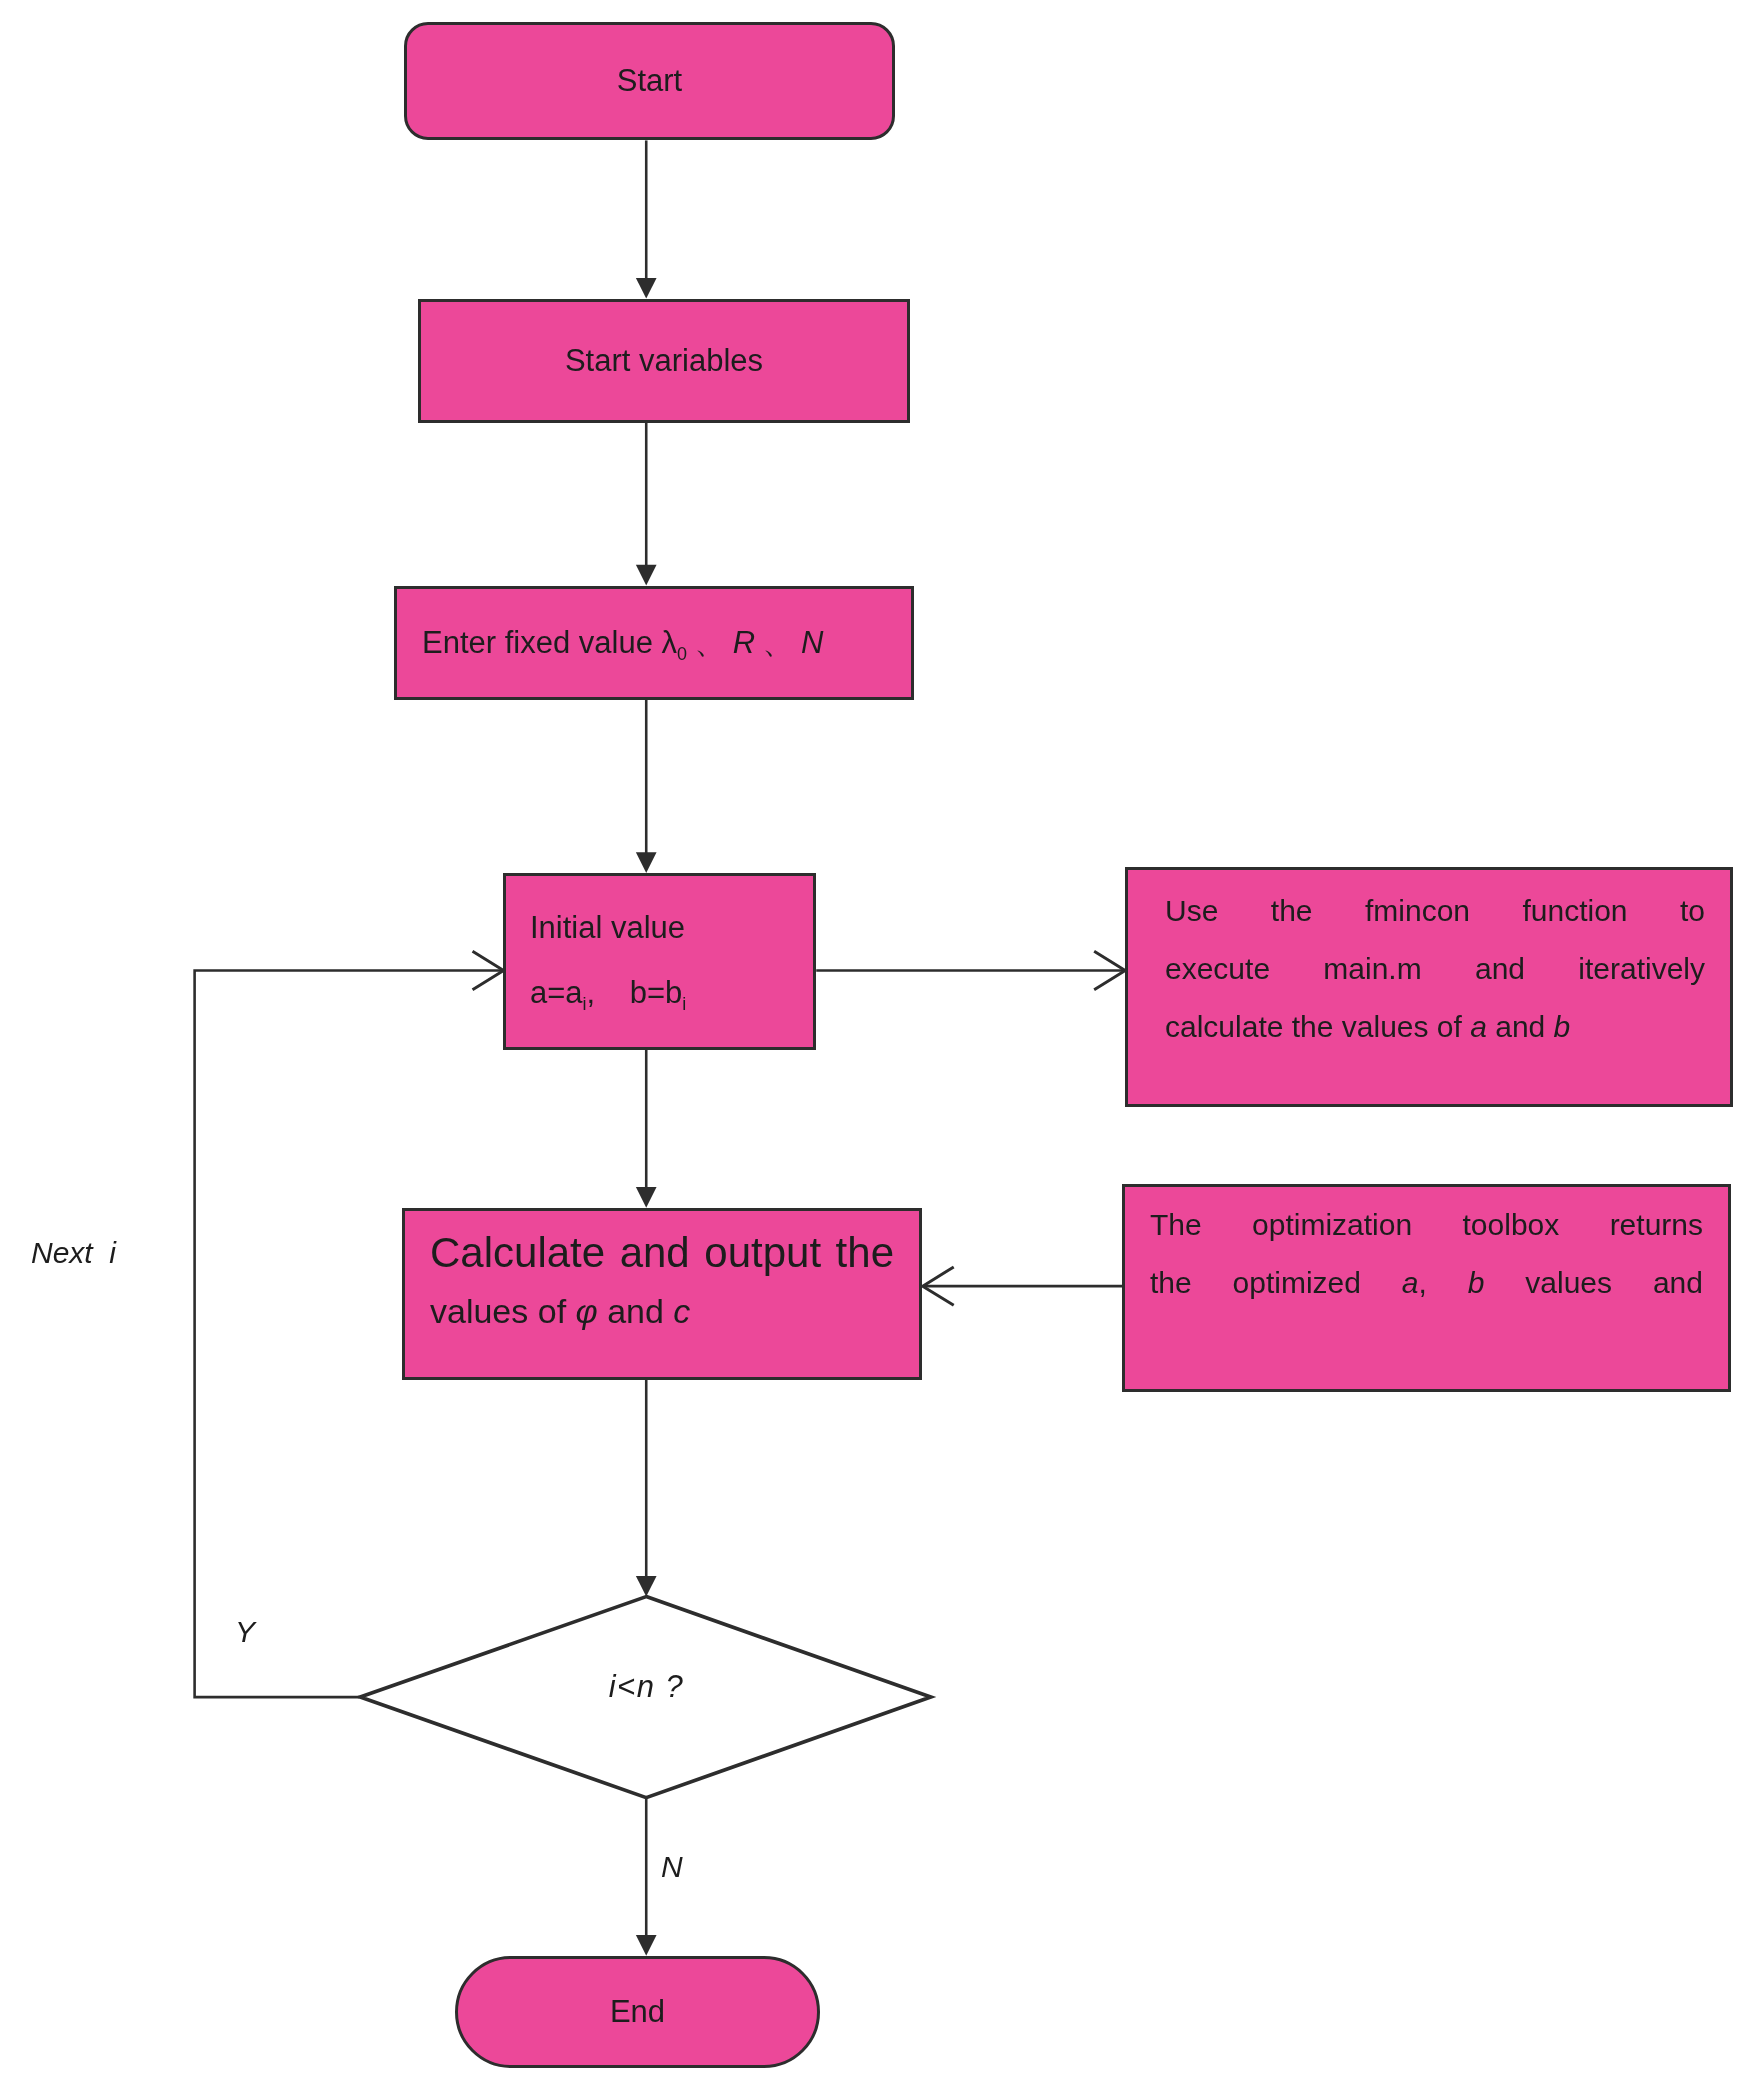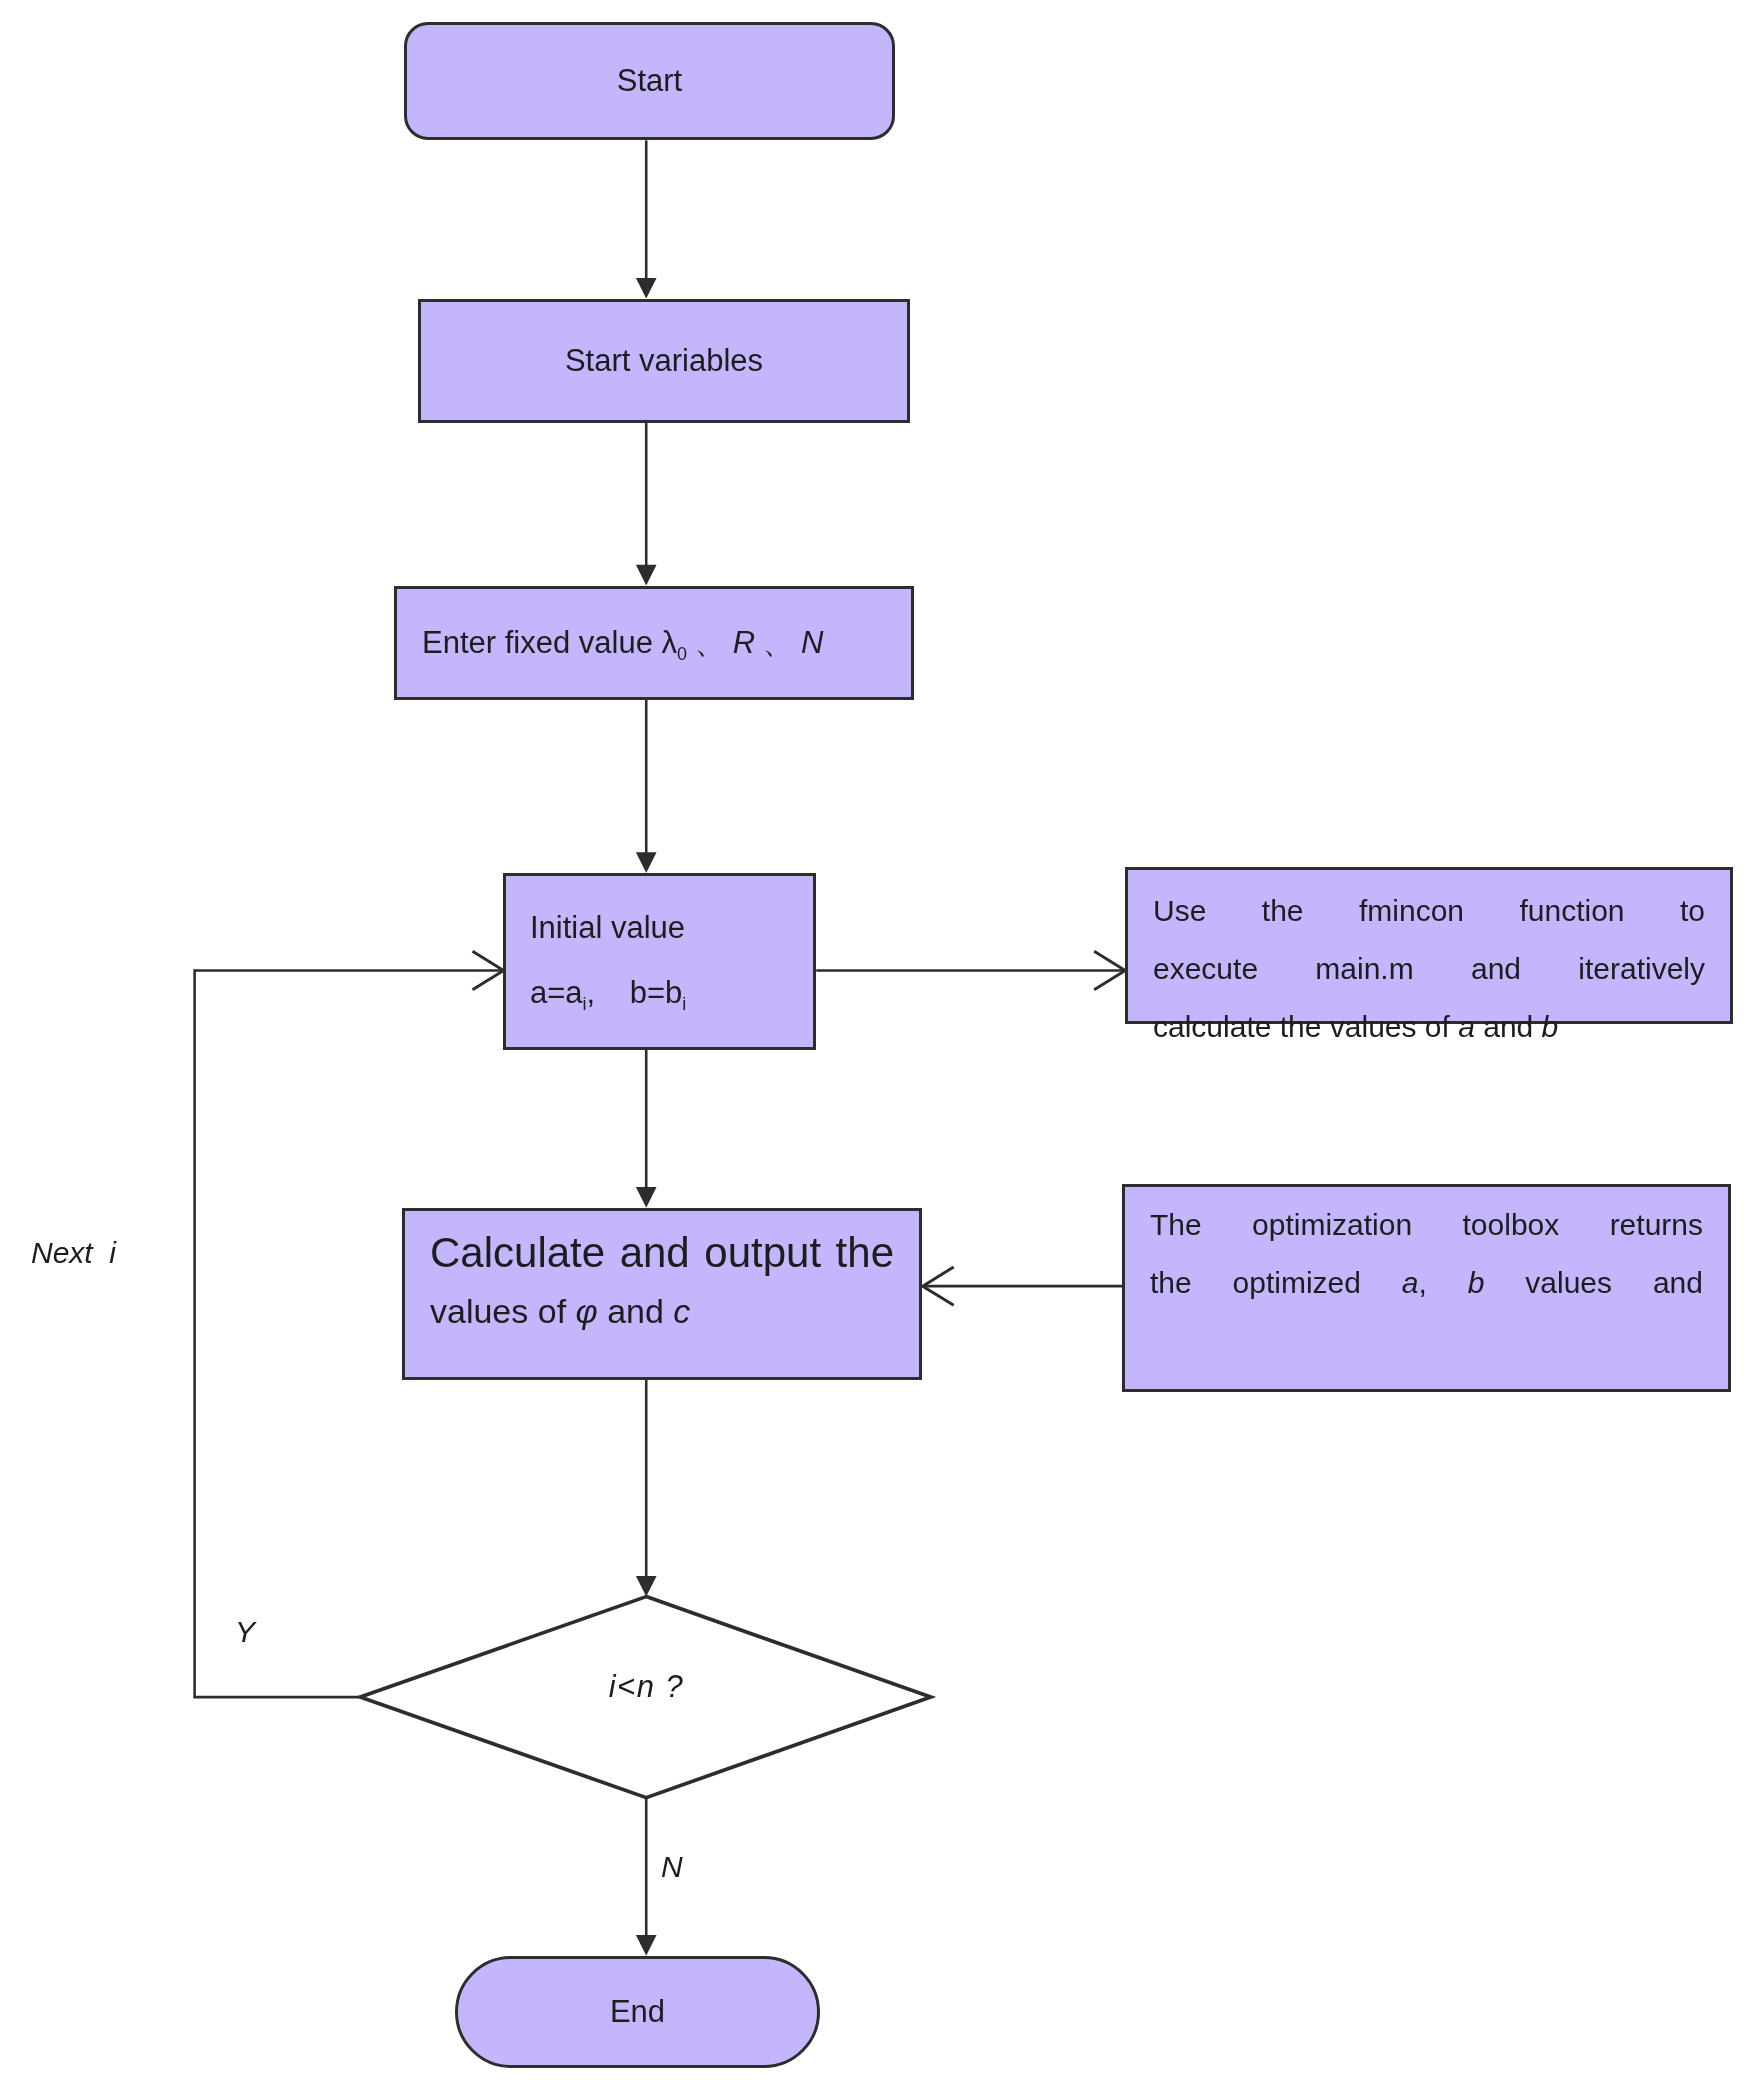--- a/index.html
+++ b/index.html
@@ -9,21 +9,21 @@
     height: 2097px;
     background: #ffffff;
     font-family: "Liberation Sans", "DejaVu Sans", sans-serif;
     color: #1d1d1d;
   }
   svg.wires { position: absolute; left: 0; top: 0; }
   .box {
     position: absolute;
     box-sizing: border-box;
     border: 3px solid #2d2d2d;
-    background: #c4b5fd;
+    background: #ec4899;
     font-size: 31px;
     line-height: 1.2;
   }
   .terminal {
     border-width: 3.7px;
     display: flex;
     align-items: center;
     justify-content: center;
   }
   .start-shape { border-radius: 24px; }
@@ -113,21 +113,21 @@
 
   <div class="box vcenter-left" style="left:394px; top:586px; width:520px; height:114px; padding-left:25px;">
     <span class="pre"><span>Enter fixed value </span><span>λ</span><sub>0</sub><span class="sep">、</span><span class="it">R</span><span class="sep">、</span><span class="it">N</span></span>
   </div>
 
   <div class="box" style="left:503px; top:873px; width:313px; height:177px; padding:19px 0 0 24px;">
     <div class="line" style="line-height:65px;">Initial value</div>
     <div class="line pre" style="line-height:65px;"><span>a=a</span><sub>i</sub><span>,    </span><span>b=b</span><sub>i</sub></div>
   </div>
 
-  <div class="box note" style="left:1125px; top:867px; width:608px; height:157px; padding:12px 25px 0 25px;">
+  <div class="box note" style="left:1125px; top:867px; width:608px; height:240px; padding:12px 25px 0 37px;">
     <div class="line jline">Use the fmincon function to</div>
     <div class="line jline">execute main.m and iteratively</div>
     <div class="line lline"><span>calculate the values of </span><span class="it">a</span><span> and </span><span class="it">b</span></div>
   </div>
 
   <div class="box" style="left:402px; top:1208px; width:520px; height:172px; padding:13.3px 25px 0 25px;">
     <div class="line jline" style="font-size:42px;">Calculate and output the</div>
     <div class="line lline" style="font-size:34px;"><span>values of </span><span class="it">φ</span><span> and </span><span class="it">c</span></div>
   </div>
 

